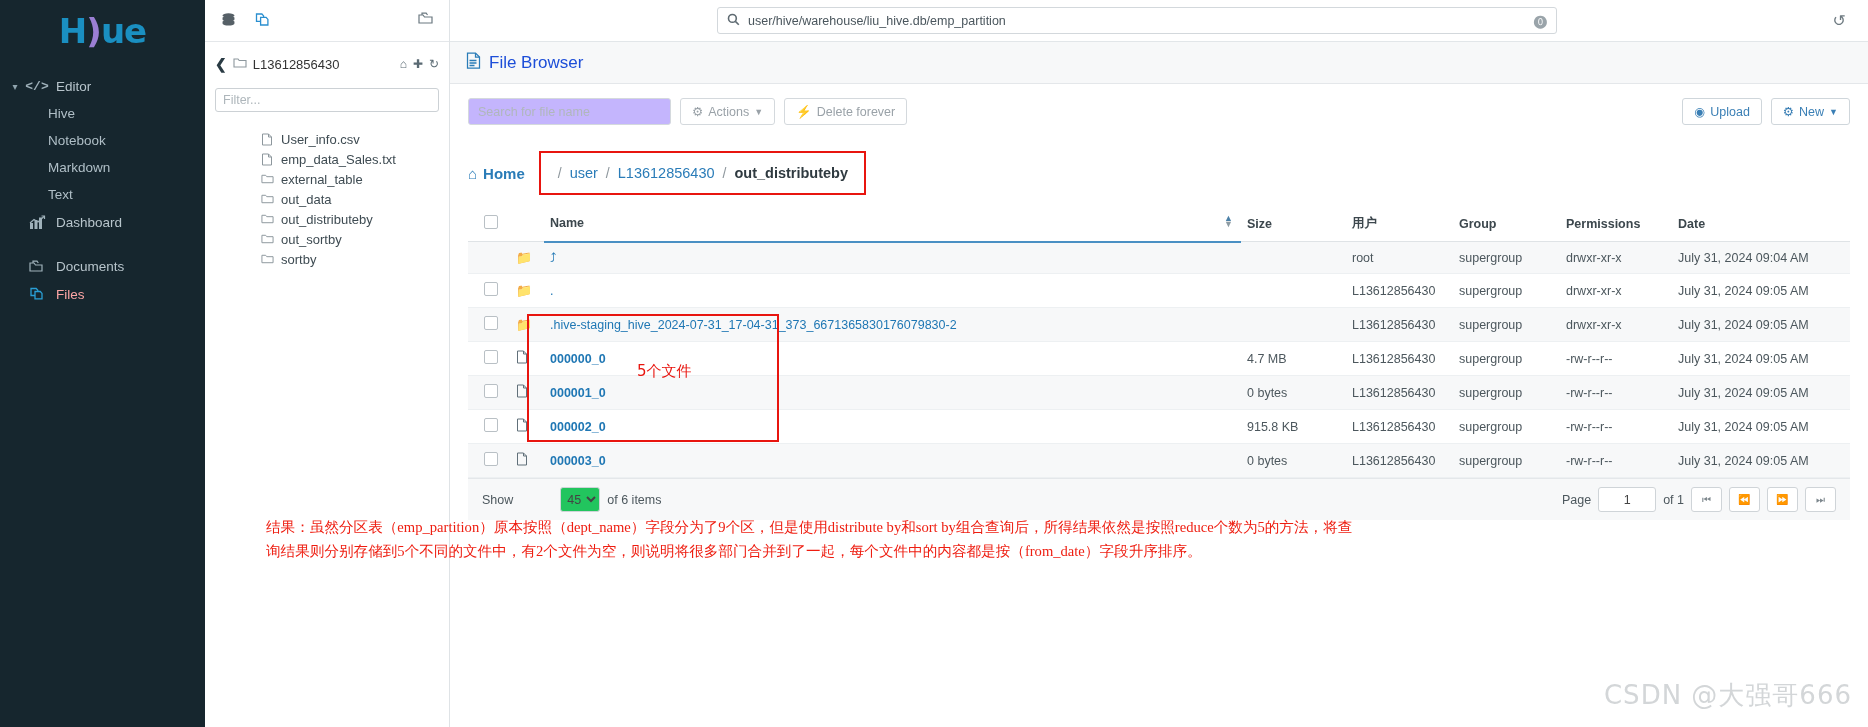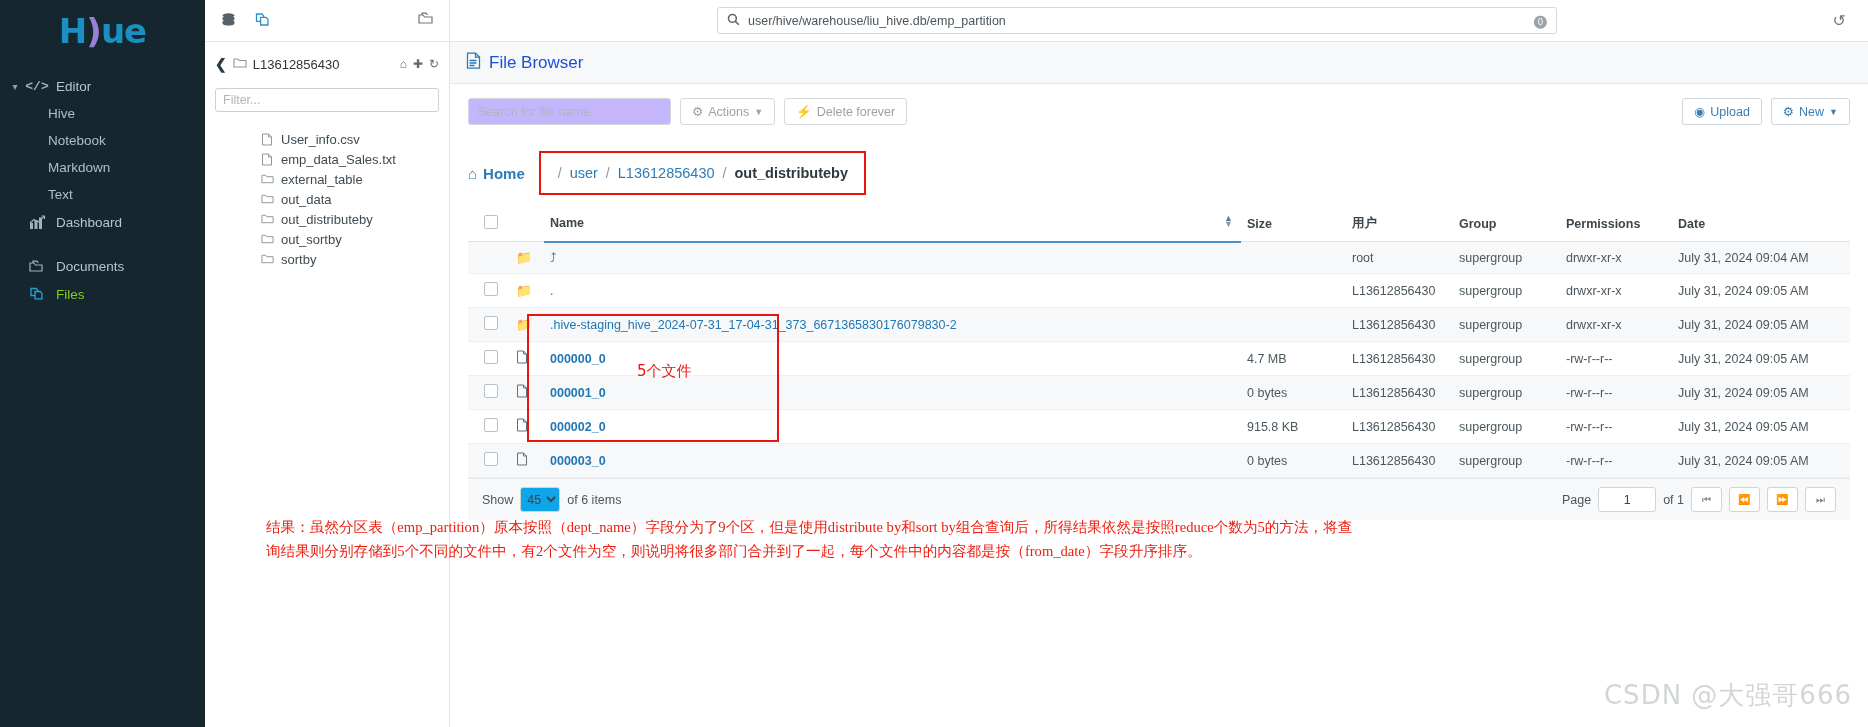--- a/index.html
+++ b/index.html
@@ -43,21 +43,21 @@
   .nav-item .nicon {
     width: 26px; display: flex; align-items: center; justify-content: center;
     color: #9fb1ba; margin-right: 6px;
   }
   .nav-item .nlabel { white-space: nowrap; }
   .nav-sub {
     padding-left: 48px; font-size: 13.5px; color: #b0bfc7;
     height: 27px; display: flex; align-items: center; cursor: pointer;
   }
   .nav-gap { height: 16px; }
-  .nav-item.active .nlabel, .nav-item.active .nicon { color: #84cc16; text-align: center; }
+  .nav-item.active .nlabel, .nav-item.active .nicon { color: #fca5a5; text-align: center; }
   .code-icon { font-family: "Liberation Mono", monospace; font-weight: bold; font-size: 13px; }
 
   
   .assist {
     width: 245px; min-width: 245px; height: 727px;
     background: #fff; border-right: 1px solid #dfe3e6;
     display: flex; flex-direction: column;
   }
   .assist-tabs {
     height: 42px; border-bottom: 1px solid #e4e7ea;
@@ -186,21 +186,21 @@
     color: #e8150f; font-size: 15px; font-family: "DejaVu Sans", sans-serif;
   }
 
   .pager {
     display: flex; align-items: center; background: #f7f8f9;
     border-top: 1px solid #e4e7ea; height: 42px; padding: 0 14px;
     font-size: 12.5px; color: #4c575d; gap: 7px; margin-top: 0;
   }
   .pager select {
     height: 25px; font-size: 12.5px; border: 1px solid #cfd4d8; border-radius: 3px;
-    background: #0ea5e9; color: #444; padding: 0 2px;
+    background: #22c55e; color: #444; padding: 0 2px; margin-left: 40px;
   }
   .pager .spacer { flex: 1; }
   .pg-input {
     width: 58px; height: 25px; border: 1px solid #cfd4d8; border-radius: 3px;
     text-align: center; font-size: 12.5px; color: #444; background:#fff; outline:none;
   }
   .pg-btn {
     width: 31px; height: 25px; border: 1px solid #cfd4d8; border-radius: 3px;
     background: #fff; color: #7d878d; font-size: 10px; cursor: pointer;
     display: inline-flex; align-items: center; justify-content: center;

